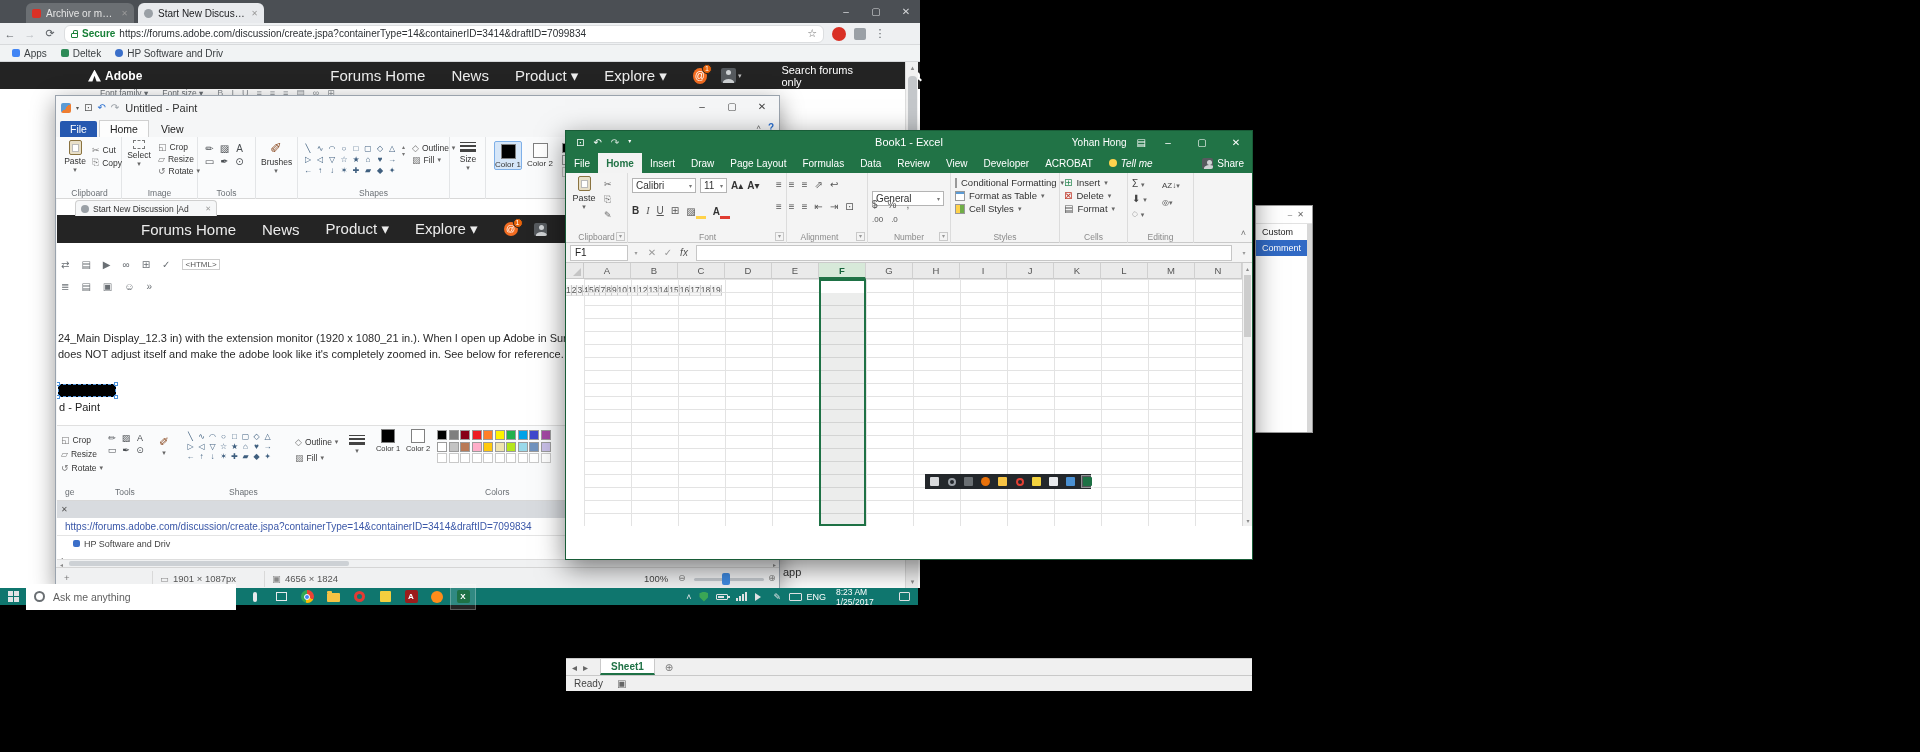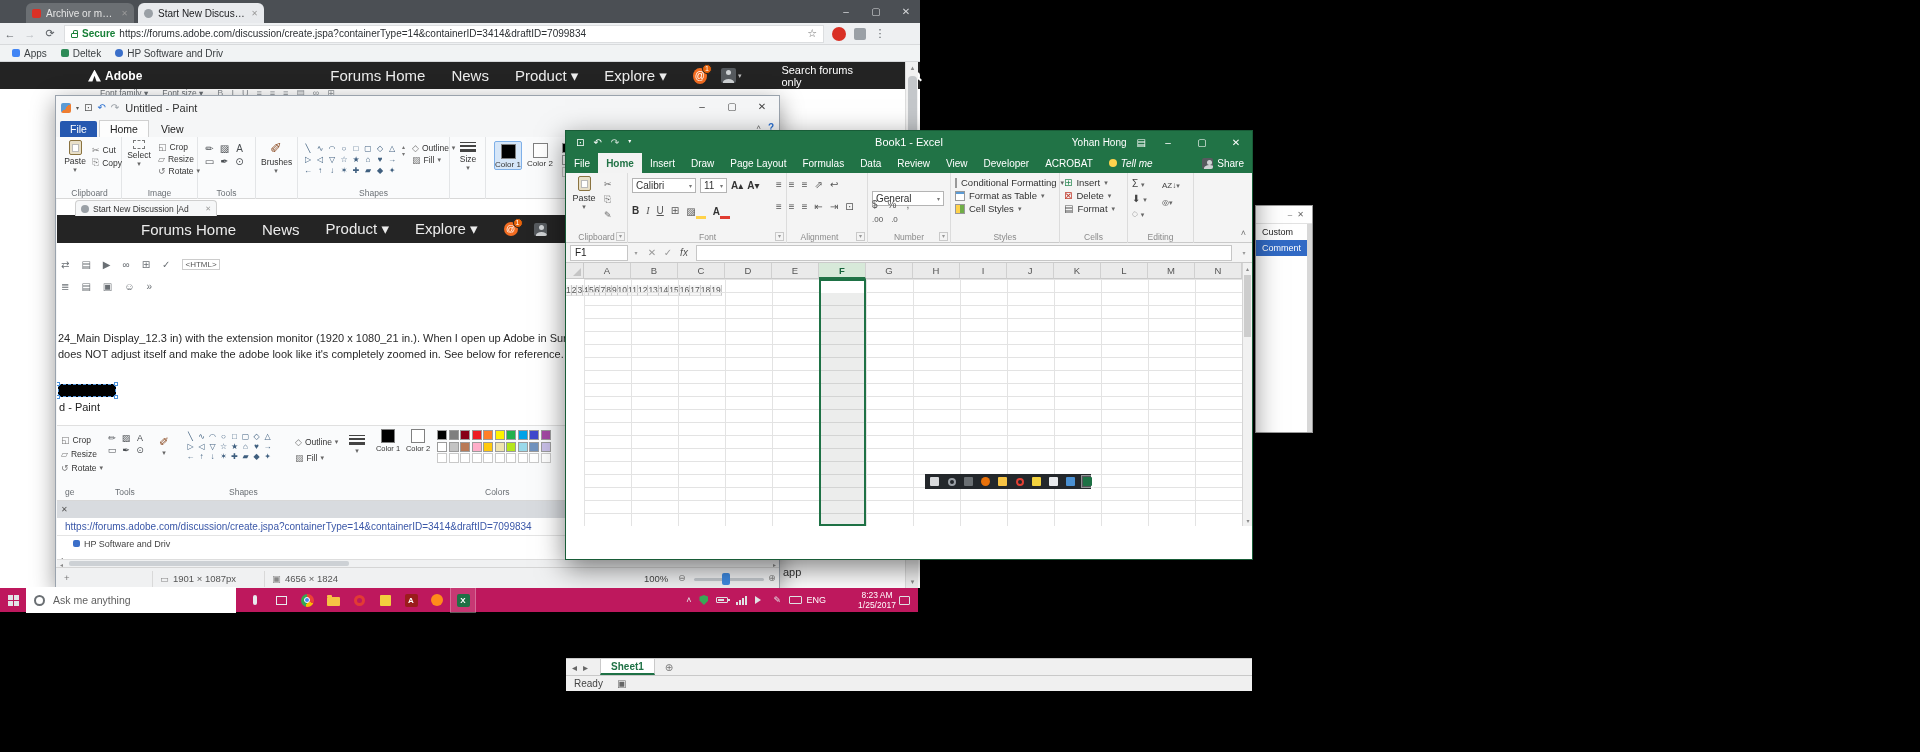--- a/index.html
+++ b/index.html
@@ -11,21 +11,21 @@
   
   #chrome{position:absolute;left:0;top:0;width:920px;height:588px;background:#fff;z-index:1}
   .tabstrip{position:absolute;left:0;top:0;width:920px;height:23px;background:#4b4f54}
   .ctab{position:absolute;top:3px;height:20px;border-radius:6px 6px 0 0;display:flex;align-items:center;gap:5px;padding:0 6px;font-size:10px;overflow:hidden;white-space:nowrap}
   .ctab .fav{width:9px;height:9px;border-radius:2px;flex:0 0 auto}
   .ctab .tx{flex:1;overflow:hidden;text-overflow:ellipsis}
   .ctab .cl{font-size:8px;color:#999;flex:0 0 auto}
   .winctl{position:absolute;top:0;height:23px;width:28px;display:flex;align-items:center;justify-content:center;color:#d6d8da;font-size:10px}
   .addrbar{position:absolute;left:0;top:23px;width:920px;height:22px;background:#eef0f2;border-bottom:1px solid #d8dadc;display:flex;align-items:center}
   .navbtn{width:20px;text-align:center;font-size:11px;color:#5f6368}
-  .omni{height:16px;background:#fff;border:1px solid #dcdee0;border-radius:0;display:flex;align-items:center;gap:4px;padding:8px 6px;font-size:10px;flex:0 0 760px;margin-left:4px}
+  .omni{height:16px;background:#fff;border:1px solid #dcdee0;border-radius:6px;display:flex;align-items:center;gap:4px;padding:8px 6px;font-size:10px;flex:0 0 760px;margin-left:4px}
   .lock{width:7px;height:5px;border:1px solid #188038;border-radius:1px;position:relative;margin-top:3px}
   .lock:before{content:"";position:absolute;top:-4px;left:1px;width:3px;height:3px;border:1px solid #188038;border-bottom:none;border-radius:2px 2px 0 0}
   .securetx{color:#188038;font-weight:bold}
   .urltx{color:#2b2f33;overflow:hidden;white-space:nowrap;text-overflow:ellipsis;flex:1}
   .bkbar{position:absolute;left:0;top:45px;width:920px;height:17px;background:#f1f3f4;border-bottom:1px solid #d5d7d9;display:flex;align-items:center;gap:14px;padding:0 12px;font-size:10px;color:#3c4043}
   .bk{display:flex;align-items:center;gap:4px}
   .bkic{width:8px;height:8px;border-radius:2px}
   
   .adobehdr{position:absolute;left:0;width:100%;background:#232323;display:flex;align-items:center}
   .alogo{width:13px;height:12px;background:#fff;clip-path:polygon(50% 0,100% 100%,66% 100%,50% 52%,34% 100%,0 100%)}
@@ -163,21 +163,21 @@
   #photo{position:absolute;left:1312px;top:300px;width:257px;height:188px;z-index:1;overflow:hidden;
     background:linear-gradient(180deg,#05070f 0%,#0a0e18 30%,#1a1510 45%,#4a3014 56%,#7a4e22 62%,#2e1e10 72%,#0c0906 85%,#070504 100%)}
   .stars{position:absolute;left:0;top:0;width:1px;height:1px;background:transparent;
     box-shadow:20px 15px #fff,45px 30px #cfd8ff,70px 10px #fff,95px 40px #aab4d4,120px 22px #fff,150px 35px #c9d2f0,175px 12px #fff,200px 28px #b8c2e0,225px 45px #fff,240px 18px #d8e0ff,60px 60px #98a2c4,140px 70px #8e98ba,30px 85px #7e88aa,190px 80px #9aa4c6,220px 95px #8a94b6}
   .tentglow{position:absolute;left:70px;top:112px;width:150px;height:74px;background:radial-gradient(ellipse at 50% 75%,rgba(170,220,70,.55),transparent 70%)}
   .tent{position:absolute;left:88px;top:128px;width:104px;height:54px;
     background:linear-gradient(180deg,#b8e24a,#5d9c1d 55%,#2c5a0d);
     clip-path:polygon(4% 100%,38% 12%,50% 0,64% 14%,96% 100%)}
   .photoclock{position:absolute;left:218px;top:140px;color:#e8e8e8;font-size:8px}
   
-  #taskbar{position:absolute;left:0;top:588px;width:918px;height:24px;background:#be185d;z-index:6;display:flex;align-items:center}
+  #taskbar{position:absolute;left:0;top:588px;width:918px;height:17px;background:#0f766e;z-index:6;display:flex;align-items:center}
   .startbtn{width:26px;height:26px;display:flex;align-items:center;justify-content:center}
   .winlogo{display:grid;grid-template-columns:5px 5px;grid-template-rows:5px 5px;gap:1px}
   .winlogo i{background:#e2e4e6}
   .tbsearch{width:210px;height:26px;background:#fff;display:flex;align-items:center;gap:8px;padding-left:8px}
   .cring{width:11px;height:11px;border:2px solid #6a6f73;border-radius:50%}
   .tbsearch span{font-size:10.5px;color:#5f5f5f}
   #tb-apps{display:flex;margin-left:6px}
   .tba{width:26px;height:26px;display:flex;align-items:center;justify-content:center}
   .tba.act{background:rgba(255,255,255,.14);border:1px solid rgba(255,255,255,.25)}
   .ap-pill{width:4px;height:10px;border-radius:2px}
@@ -196,21 +196,21 @@
   .tr-shield{width:9px;height:10px;clip-path:polygon(50% 0,100% 18%,100% 55%,50% 100%,0 55%,0 18%)}
   .tr-battery{width:12px;height:6px;border:1px solid #dfe1e3;border-radius:1px;position:relative}
   .tr-battery:before{content:"";position:absolute;inset:1px;right:3px;background:#dfe1e3}
   .tr-battery:after{content:"";position:absolute;right:-3px;top:1px;width:2px;height:2px;background:#dfe1e3}
   .tr-bars{display:flex;align-items:flex-end;gap:1px;height:9px}
   .tr-bars em{width:2px;background:#dfe1e3;display:block}
   .tr-tri{width:0;height:0;border:4px solid transparent;border-left:6px solid #dfe1e3}
   .tr-kbd{width:13px;height:8px;border:1px solid #dfe1e3;border-radius:1px}
   .tr-ac{width:11px;height:9px;border:1px solid #dfe1e3;border-radius:1px}
   .tbeng{position:absolute;right:92px;color:#fff;font-size:9px}
-  .tbclock{position:absolute;right:12px;width:58px;text-align:center;color:#fff;font-size:8.5px;line-height:10px}
+  .tbclock{position:absolute;right:24px;width:58px;color:#fff;font-size:8.5px;line-height:10px}
   .tbac{position:absolute;right:8px}
   .fsmall{font-size:8.5px;color:#6a6f74}
 </style>
 </head>
 <body>
 
 <div id="stage">
 
   <div id="chrome">
     <div class="tabstrip">

